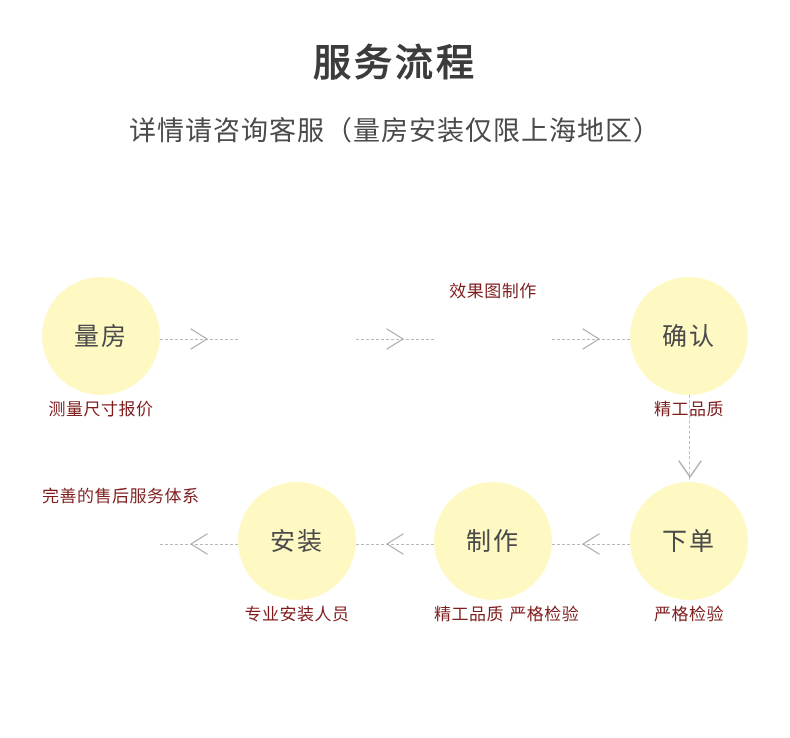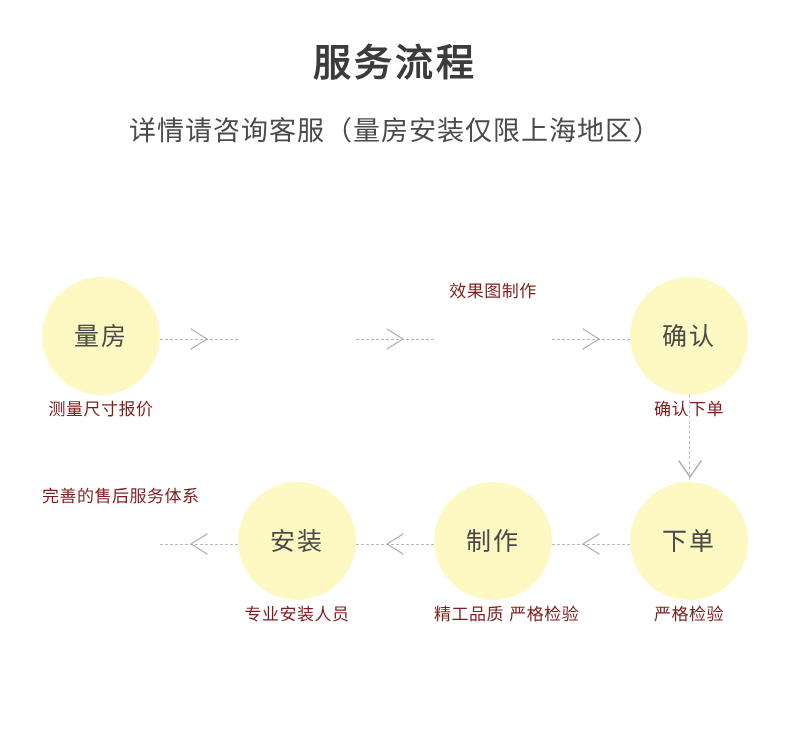--- a/index.html
+++ b/index.html
@@ -204,21 +204,21 @@
           <svg class="chev-svg" width="25" height="26" viewBox="0 0 25 26">
             <polyline points="4,3 20,13 4,23" fill="none" stroke="#b0b0b0" stroke-width="1.4" stroke-linecap="round" stroke-linejoin="round"></polyline>
           </svg>
         </span>
       </div>
 
       <div class="node col-4">
         <div class="node-circle">
           <span class="node-label">确认</span>
         </div>
-        <div class="node-caption">确认下单</div>
+        <div class="node-caption">精工品质</div>
       </div>
 
       <div class="connector-v">
         <div class="dash-line-v"></div>
         <span class="chevron-v">
           <svg class="chev-svg" width="34" height="26" viewBox="0 0 34 26">
             <polyline points="6,4 17,20 28,4" fill="none" stroke="#b0b0b0" stroke-width="1.4" stroke-linecap="round" stroke-linejoin="round"></polyline>
           </svg>
         </span>
       </div>

